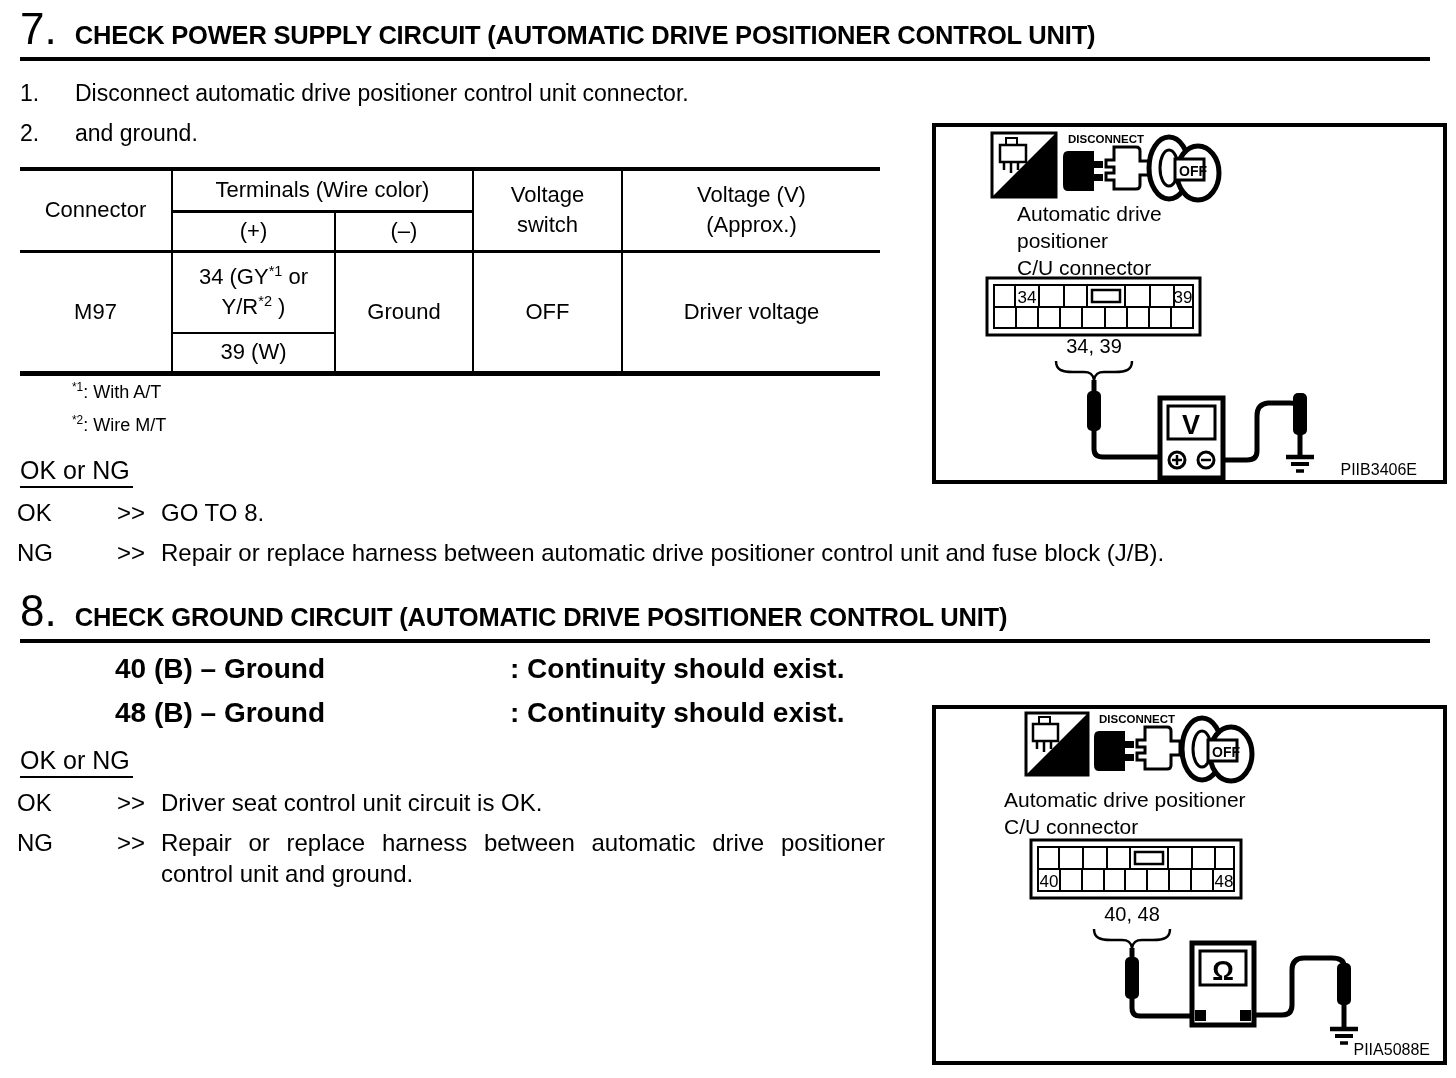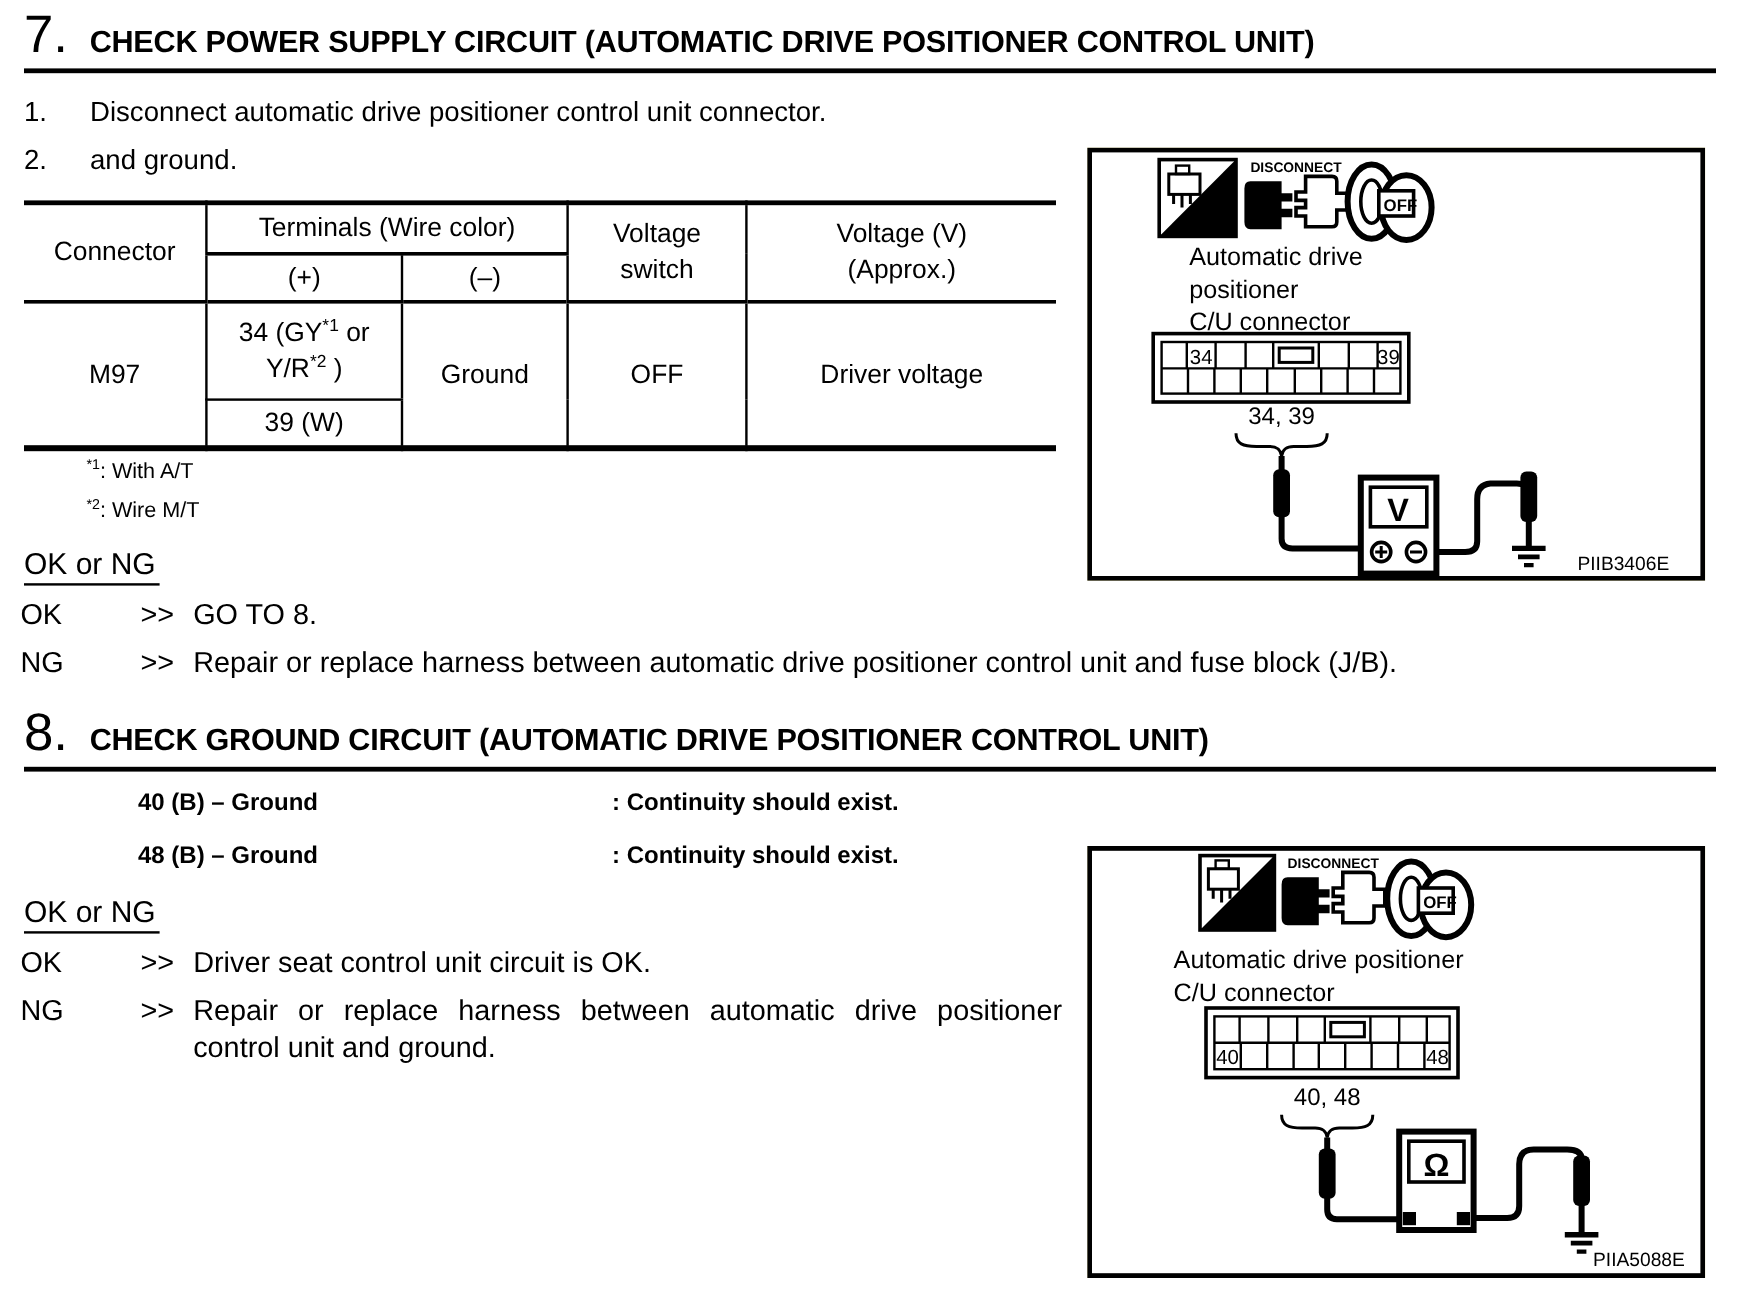--- a/index.html
+++ b/index.html
@@ -41,23 +41,23 @@
   
   .okng-wrap { margin:14px 0 0 20px; }
   .okng-label { display:inline-block; font-size:25px; border-bottom:2px solid #000;
                 padding:0 3px 1px 0; }
   .okng-row { display:grid; grid-template-columns:100px 44px auto;
               margin:9px 0 0 17px; font-size:24px; line-height:31px; }
   .okng-row .action.narrow { width:724px; text-align:justify; }
   
   .para { margin:15px 0 0 20px; font-size:23px; line-height:33px; width:882px; }
   .spec-row { display:grid; grid-template-columns:395px auto; margin:11px 0 0 115px;
-              font-size:20px; font-weight:bold; line-height:30px; }
-  
-  .figure { position:absolute; left:906px; background:#fef9c3; }
+              font-size:28px; font-weight:bold; line-height:30px; }
+  
+  .figure { position:absolute; left:932px; background:#ef4444; }
   #fig1 { top:123px; } #fig2 { top:705px; }
   .figure svg { display:block; }
   svg text { font-family:"Liberation Sans","DejaVu Sans",sans-serif; fill:#000; }
 </style>
 </head>
 <body>
 
 <div class="page">
 
   <div class="sec-head">

